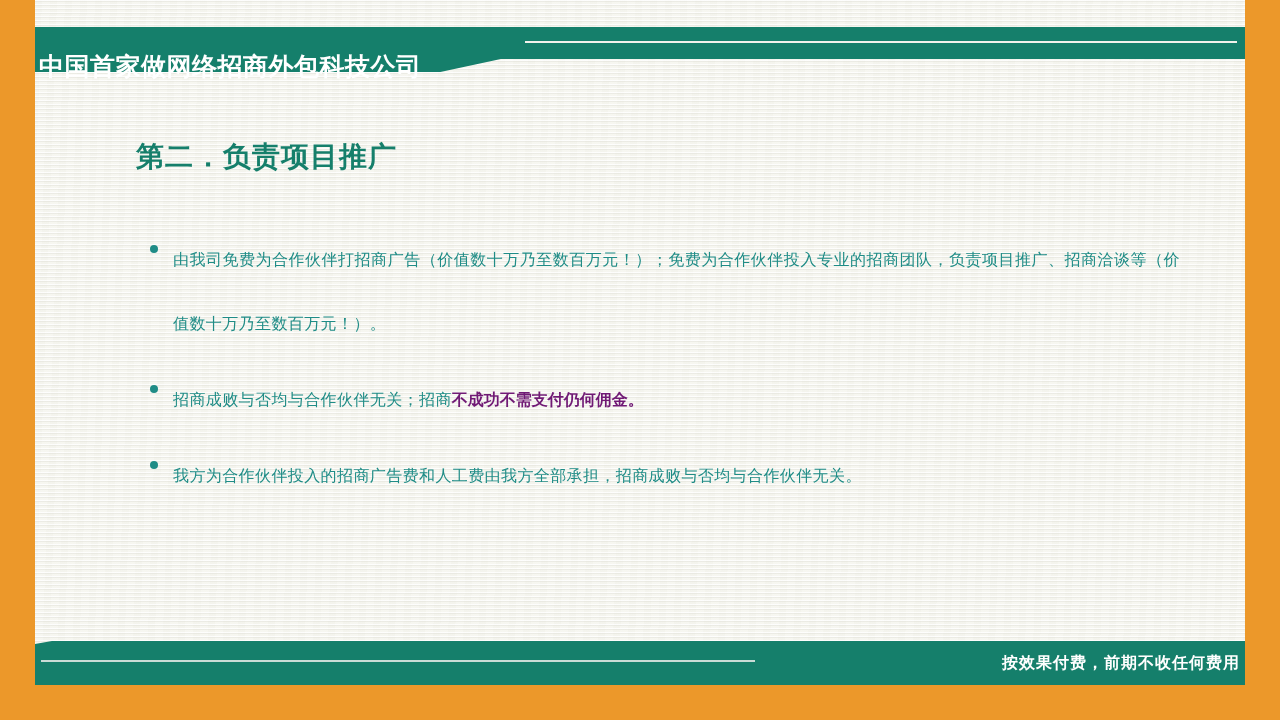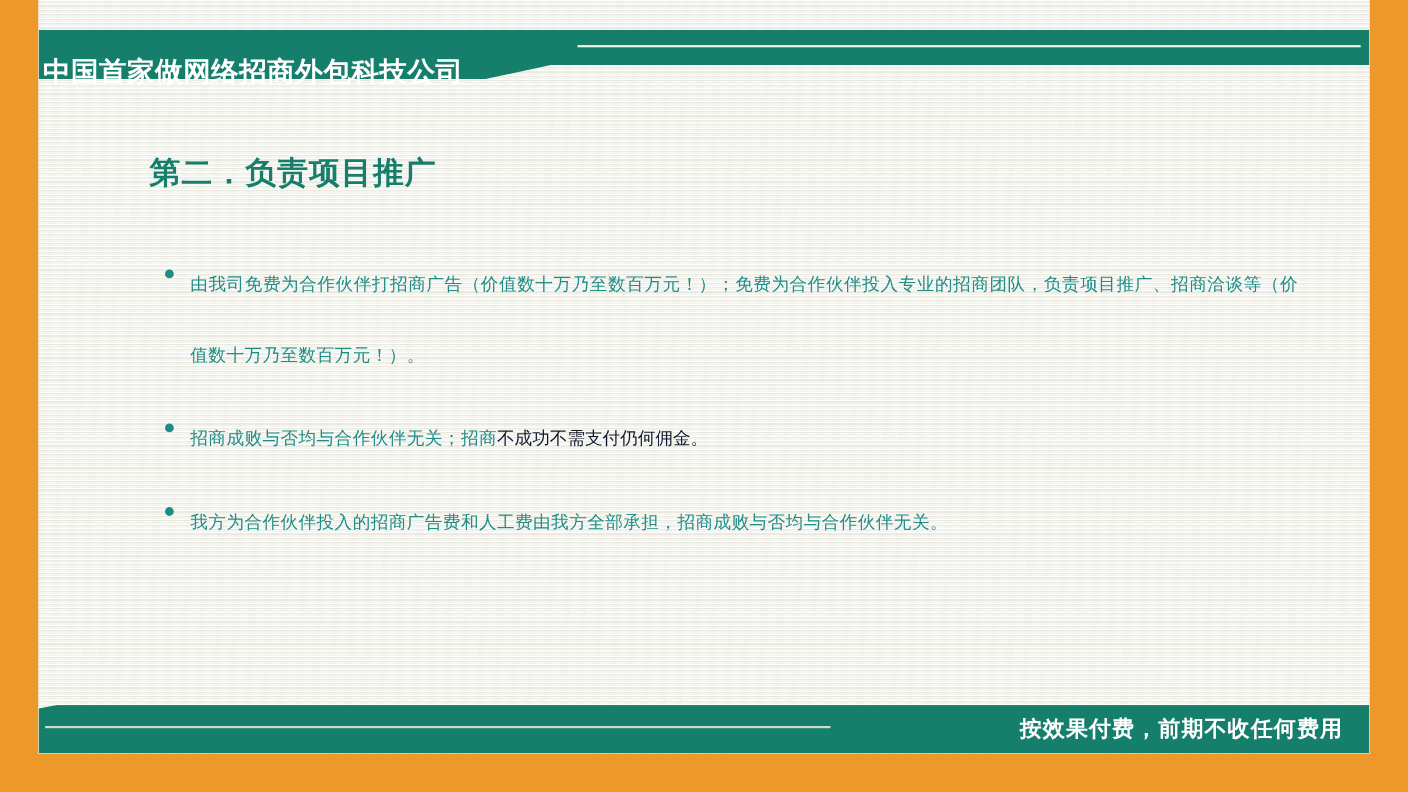--- a/index.html
+++ b/index.html
@@ -125,22 +125,22 @@
     font-size: 16px;
     line-height: 64px;
     color: #1F8C86;
     text-align: justify;
     text-justify: inter-ideograph;
     letter-spacing: 0.4px;
   }
   .bullet-text b,
   .strong-inline {
     font-family: "Liberation Sans", "DejaVu Sans", sans-serif;
-    font-weight: normal;
-    color: #0f172a;
+    font-weight: bold;
+    color: #701a75;
     letter-spacing: 0px;
   }
 
   
   .footer-band {
     position: absolute;
     left: 35px;
     top: 641px;
     width: 1210px;
     height: 44px;
@@ -160,26 +160,26 @@
     left: 41px;
     top: 660px;
     width: 714px;
     height: 2px;
     background: #DDE7E2;
     opacity: 0.9;
     z-index: 5;
   }
   .footer-text {
     position: absolute;
-    right: 59px;
+    right: 40px;
     top: 648px;
     height: 30px;
     line-height: 30px;
     color: #FFFFFF;
-    font-size: 20px;
+    font-size: 16px;
     font-weight: bold;
     letter-spacing: 1px;
     white-space: nowrap;
     z-index: 6;
   }
 </style>
 </head>
 <body>
 
 <div class="slide">

